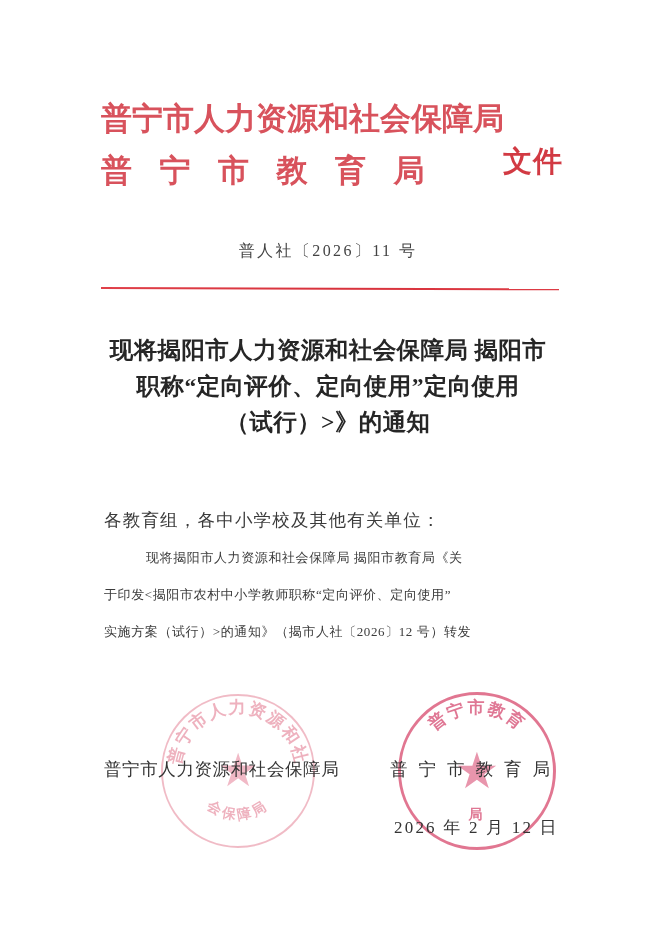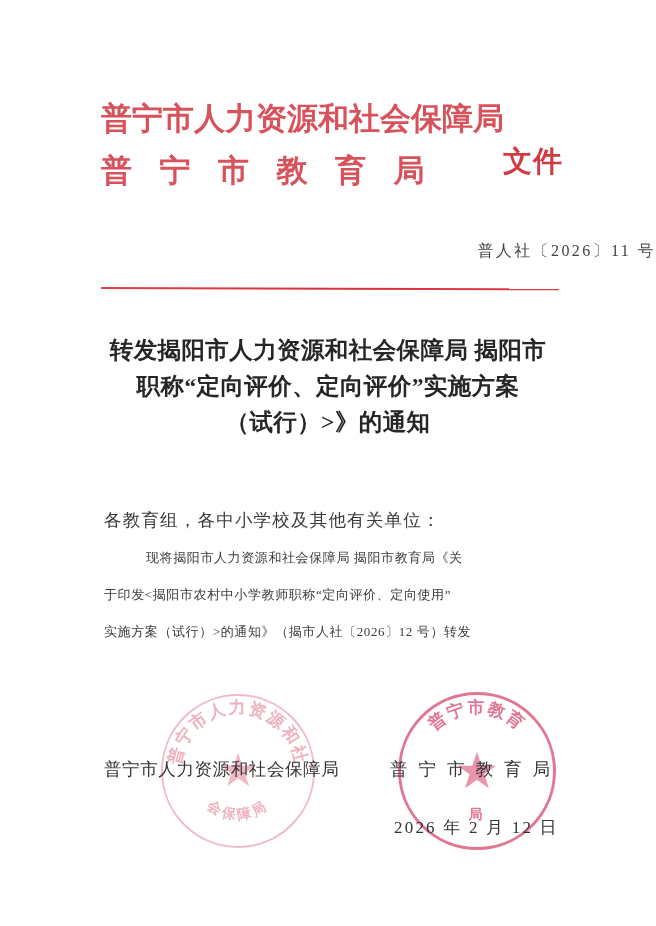--- a/index.html
+++ b/index.html
@@ -69,21 +69,21 @@
     white-space: nowrap;
     text-align: right;
   }
 
   
   .doc-number {
     position: absolute;
     left: 0;
     top: 241px;
     width: 656px;
-    text-align: right;
+    text-align: center;
     font-family: "Liberation Serif", "DejaVu Serif", serif;
     font-size: 16px;
     letter-spacing: 2.4px;
     color: #434343;
   }
 
   
   .red-rule {
     position: absolute;
     left: 101px;
@@ -235,22 +235,22 @@
       <div class="mast-line2">普宁市教育局</div>
     </div>
     <div class="mast-wenjian">文件</div>
   </div>
 
   <div class="doc-number">普人社〔2026〕11 号</div>
 
   <div class="red-rule"></div>
 
   <div class="title-block">
-    <div class="title-line">转发揭阳市人力资源和社会保障局 揭阳市</div>
-    <div class="title-line">职称“定向评价、定向评价”实施方案</div>
+    <div class="title-line">现将揭阳市人力资源和社会保障局 揭阳市</div>
+    <div class="title-line">职称“定向评价、定向使用”定向使用</div>
     <div class="title-line">（试行）&gt;》的通知</div>
   </div>
 
   <div class="body-block">
     <div class="salutation">各教育组，各中小学校及其他有关单位：</div>
     <div class="para-line indent">现将揭阳市人力资源和社会保障局 揭阳市教育局《关</div>
     <div class="para-line">于印发&lt;揭阳市农村中小学教师职称“定向评价、定向使用”</div>
     <div class="para-line">实施方案（试行）&gt;的通知》（揭市人社〔2026〕12 号）转发</div>
   </div>
 

